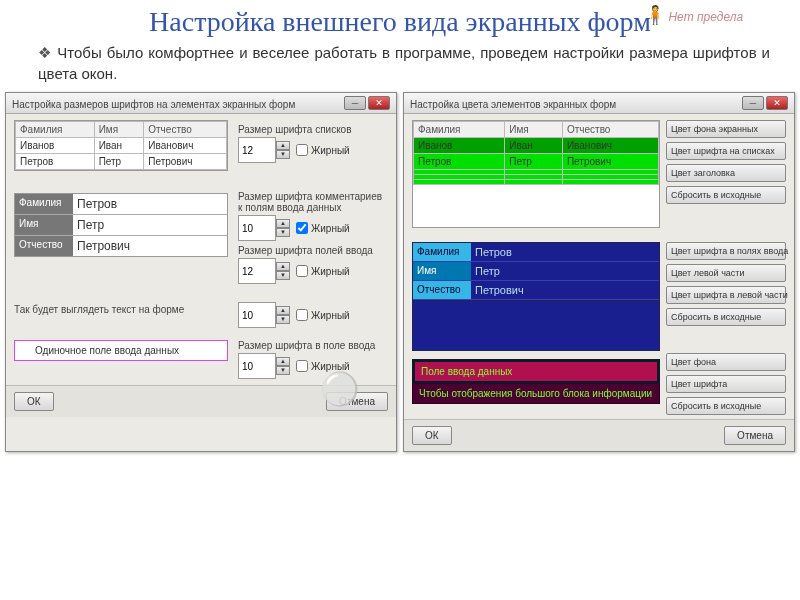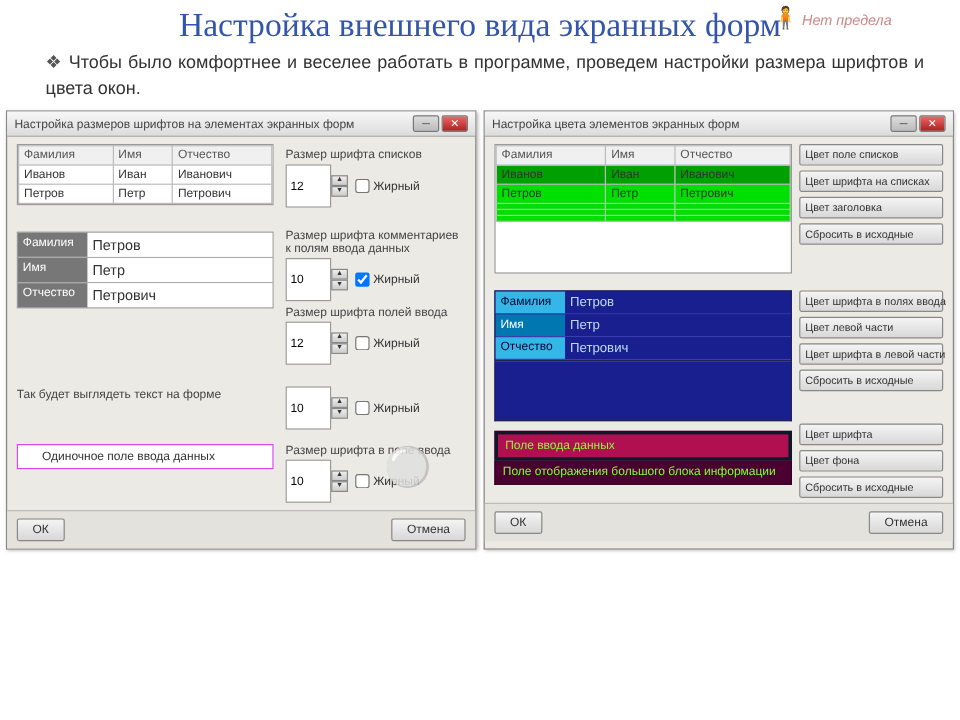--- a/index.html
+++ b/index.html
@@ -17,21 +17,21 @@
 .wb{width:22px;height:14px;border:1px solid #777;border-radius:2px;background:linear-gradient(#ddd,#bbb);display:flex;align-items:center;justify-content:center;font-size:9px}
 .wb.cls{background:linear-gradient(#e66,#a22);color:#fff}
 .body{padding:6px 8px 4px}
 .grid{border:1px solid #999;background:#fff;margin-bottom:6px}
 .grid table{border-collapse:collapse;width:100%}
 .grid th,.grid td{border:1px solid #bbb;padding:2px 4px;font-size:10px;text-align:left;font-weight:normal}
 .grid th{background:#f0f0f0;color:#555}
 .row{display:flex;align-items:center;gap:6px;margin:2px 0}
 .sect-lbl{font-size:10px;color:#444;margin:4px 0 2px}
 .spinner{display:flex;align-items:center}
-.spinner input{width:38px;height:36px;border:1px solid #999;padding:0 3px;font-size:10px}
+.spinner input{width:38px;height:26px;border:1px solid #999;padding:0 3px;font-size:10px}
 .spinner .sp{width:14px;display:flex;flex-direction:column}
 .spinner .sp span{height:9px;border:1px solid #888;background:linear-gradient(#eee,#ccc);font-size:6px;line-height:6px;text-align:center}
 .chk{display:flex;align-items:center;gap:3px;font-size:10px}
 .chk input{width:12px;height:12px}
 .form-block{border:1px solid #999;margin:6px 0}
 .form-block .frow{display:flex;border-bottom:1px solid #aaa}
 .form-block .frow:last-child{border-bottom:none}
 .form-block .flbl{background:#777;color:#fff;width:58px;padding:3px 4px;font-size:10px}
 .form-block .fval{flex:1;background:#fff;padding:3px 4px;font-size:12px}
 .plain-lbl{font-size:10px;color:#444;padding:4px 0}
@@ -260,21 +260,21 @@
             <tr>
                     <td></td>
                     <td></td>
                     <td></td>
                   </tr>
           </tbody>
               </table>
         </div>
       </div>
       <div class="r-right">
-        <div class="btn">Цвет поле списков</div>
+        <div class="btn">Цвет фона экранных</div>
         <div class="btn">Цвет шрифта на списках</div>
         <div class="btn">Цвет заголовка</div>
         <div class="btn">Сбросить в исходные</div>
       </div>
     </div>
 
     <div class="r-layout" style="margin-top:8px">
       <div class="r-left">
         <div class="form-blue">
           <div class="frow">
@@ -296,25 +296,25 @@
         <div class="btn">Цвет шрифта в полях ввода</div>
         <div class="btn">Цвет левой части</div>
         <div class="btn">Цвет шрифта в левой части</div>
         <div class="btn">Сбросить в исходные</div>
       </div>
     </div>
 
     <div class="r-layout" style="margin-top:2px">
       <div class="r-left">
         <div class="bar-pink">Поле ввода данных</div>
-        <div class="bar-dark">Поле отображения большого блока информации</div>
+        <div class="bar-dark">Чтобы отображения большого блока информации</div>
       </div>
       <div class="r-right">
+        <div class="btn">Цвет фона</div>
         <div class="btn">Цвет шрифта</div>
-        <div class="btn">Цвет фона</div>
         <div class="btn">Сбросить в исходные</div>
       </div>
     </div>
   </div>
   <div class="foot">
     <div class="btn">ОК</div>
     <div class="btn">Отмена</div>
   </div>
 </div>
 </div>

